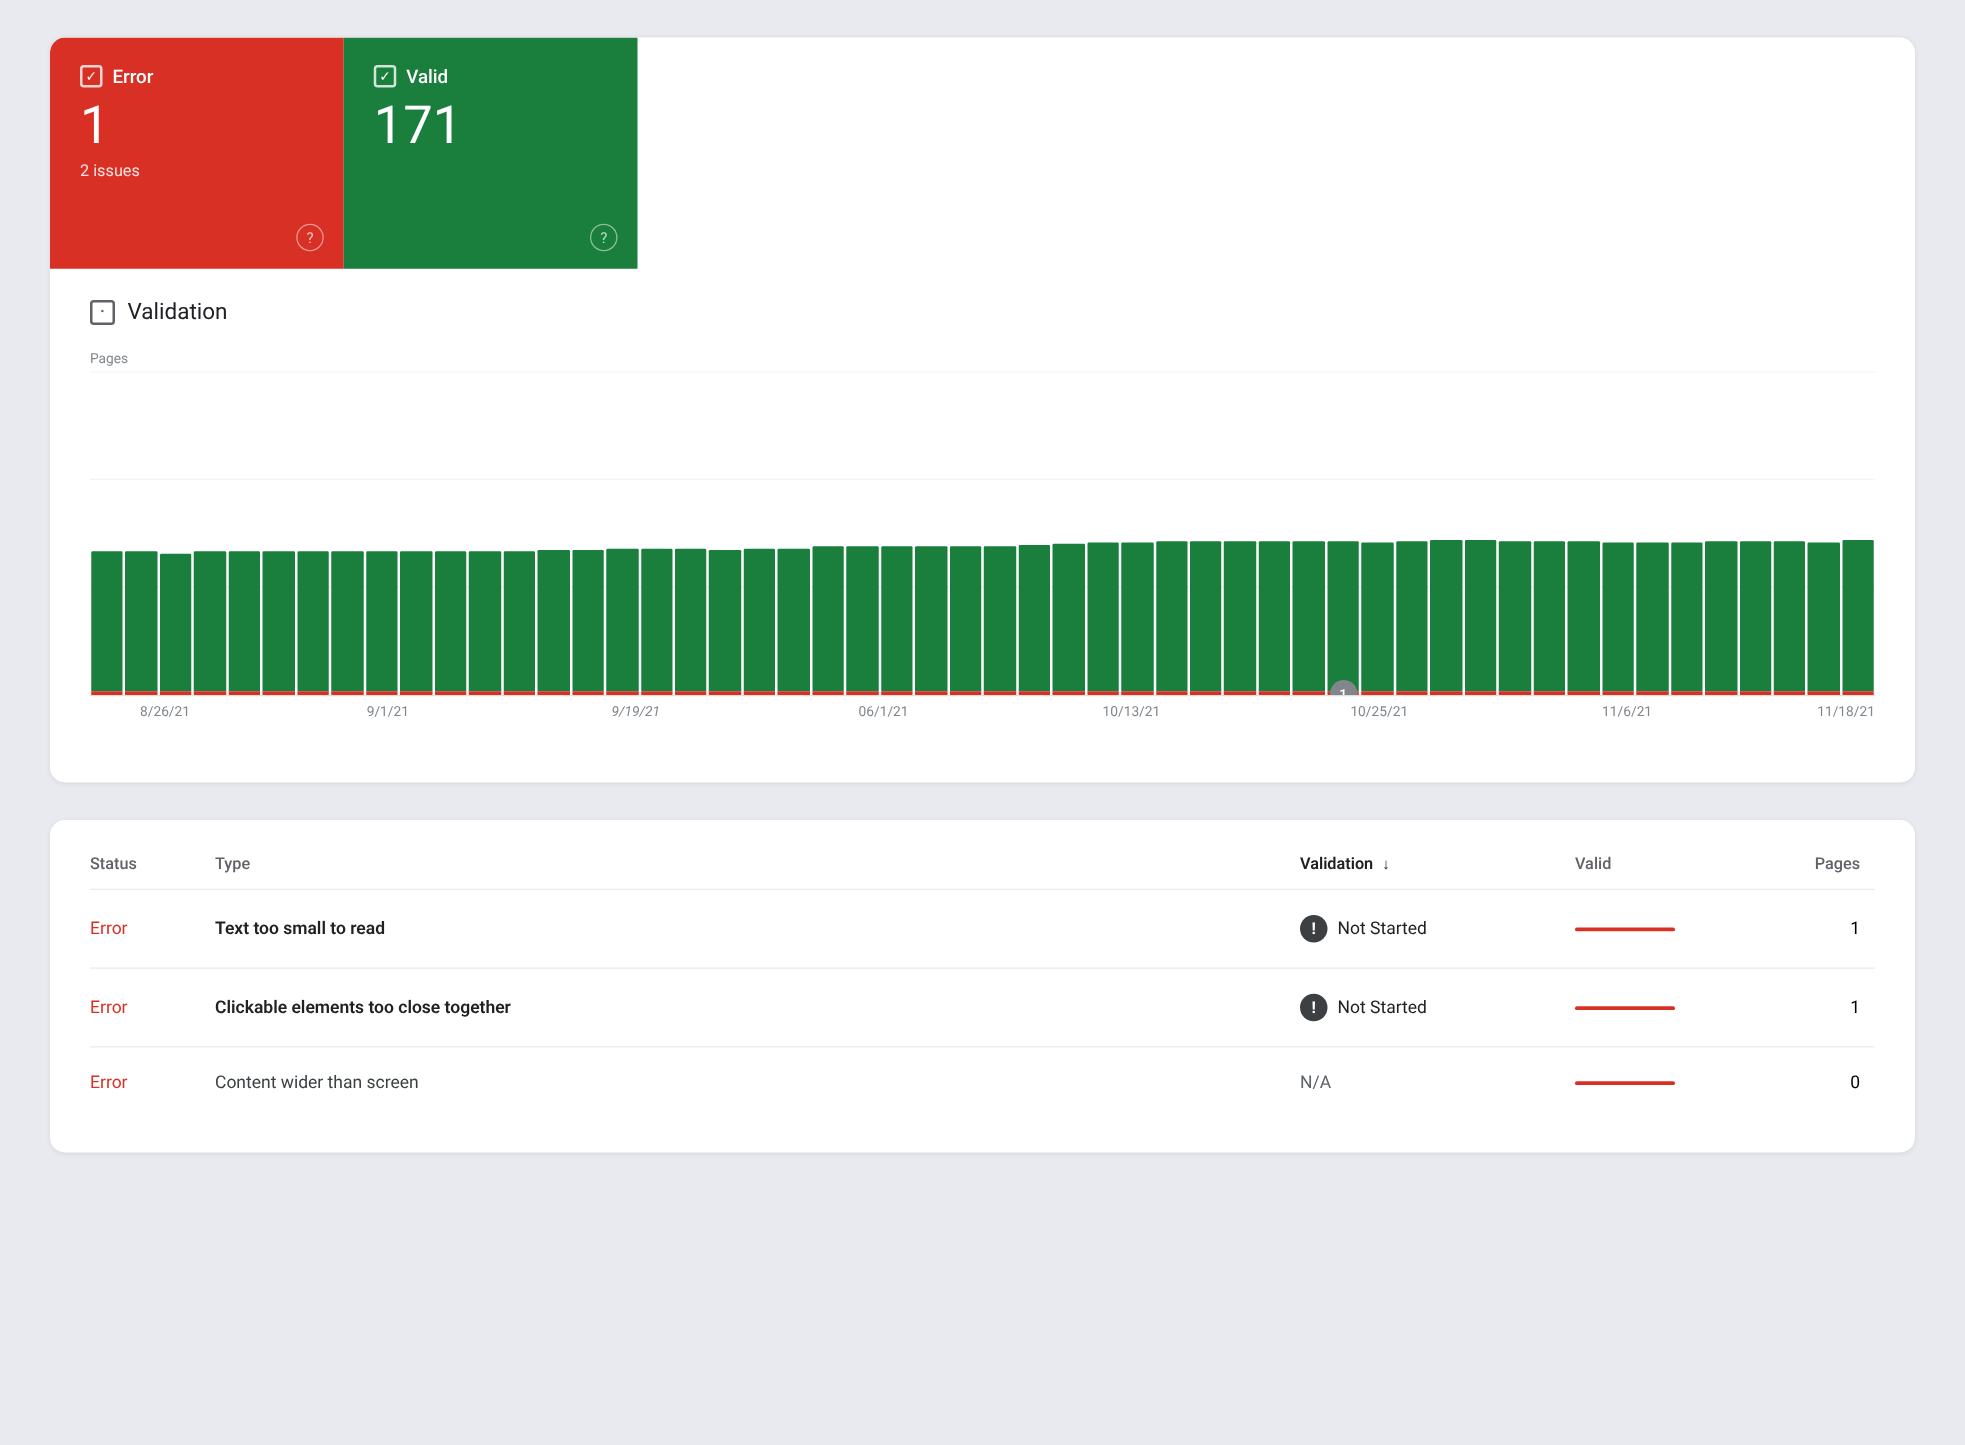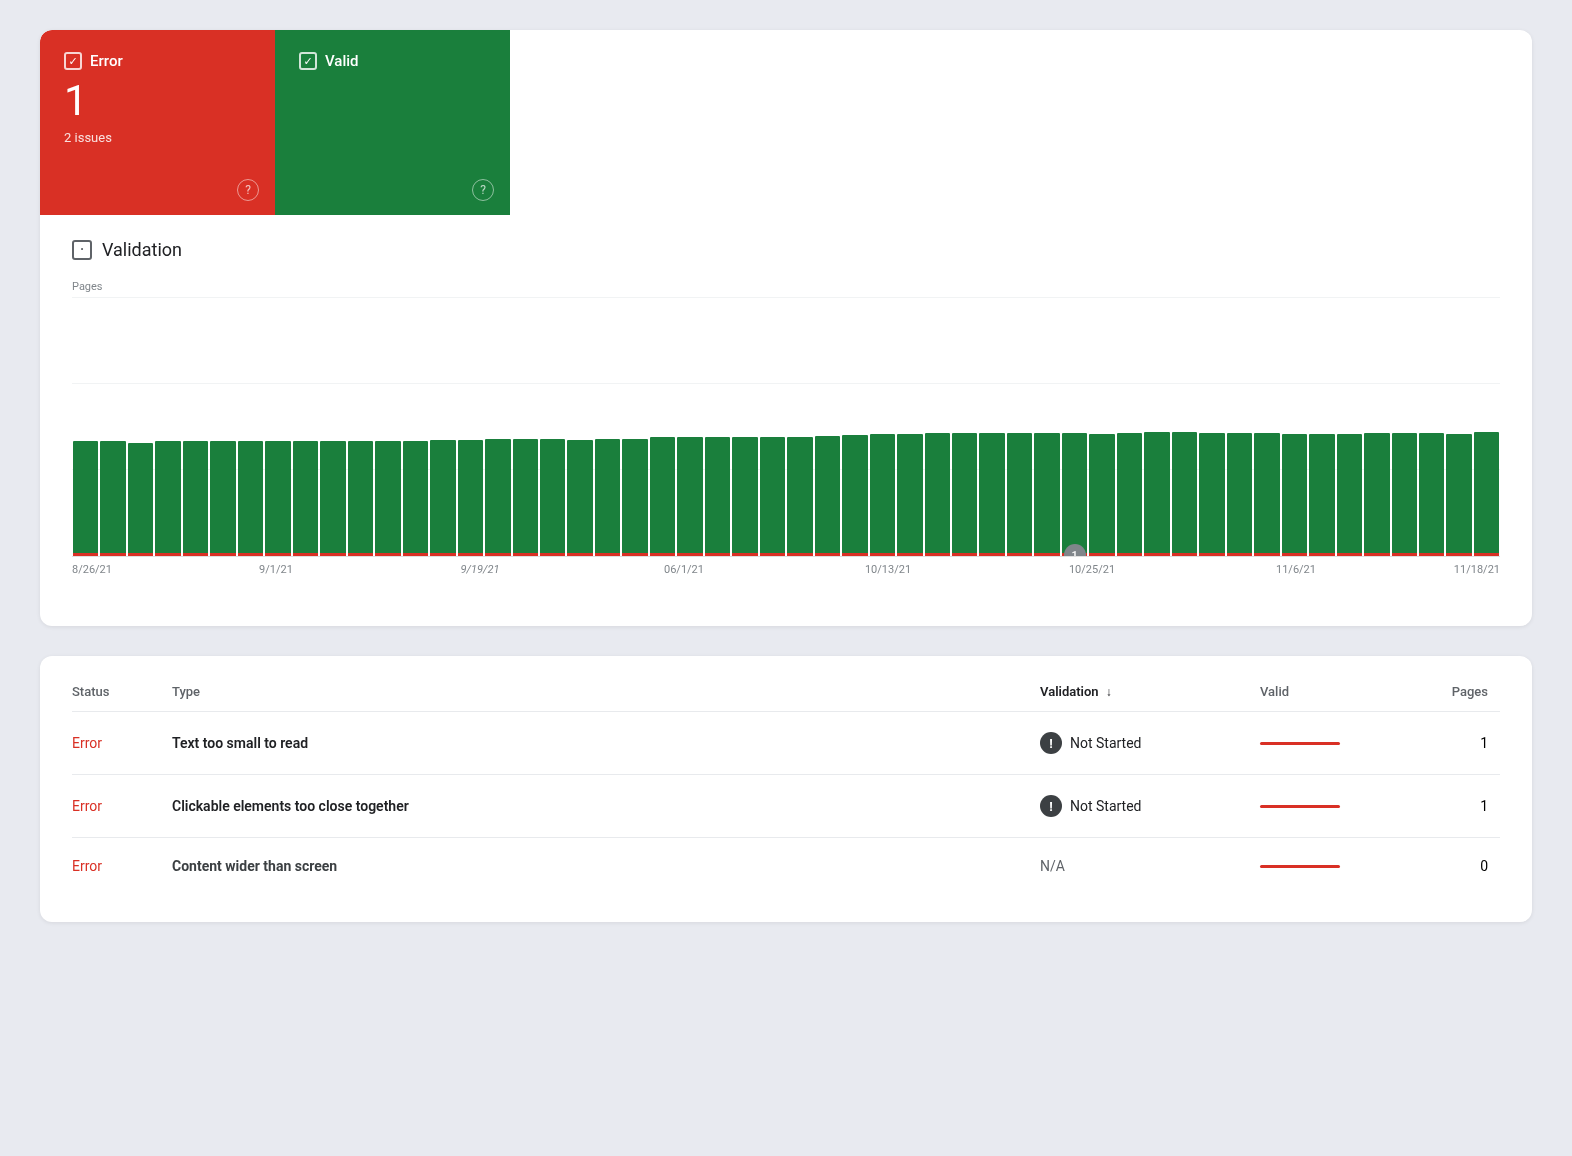--- a/index.html
+++ b/index.html
@@ -172,20 +172,21 @@
       border-radius: 1px 1px 0 0;
     }
     .bar-red {
       width: 100%;
       background: #d93025;
       min-height: 2px;
       border-radius: 0;
     }
     .chart-x-axis {
       display: flex;
+      margin-left: 40px;
       margin-top: 6px;
     }
     .x-tick {
       font-size: 11px;
       color: #80868b;
       text-align: center;
     }
     .tooltip-bubble {
       position: absolute;
       bottom: -10px;
@@ -253,21 +254,21 @@
       vertical-align: middle;
     }
     .col-status { width: 100px; }
     .col-type { width: auto; }
     .col-validation { width: 220px; }
     .col-trend { width: 160px; }
     .col-pages { width: 80px; text-align: right; }
 
     .status-error { color: #d93025; font-size: 14px; }
     .type-bold { font-weight: 600; font-size: 14px; color: #202124; }
-    .type-normal { font-weight: 700; font-size: 14px; color: #3c4043; }
+    .type-normal { font-weight: 400; font-size: 14px; color: #3c4043; }
 
     .validation-cell {
       display: flex;
       align-items: center;
       gap: 8px;
     }
     .not-started-icon {
       width: 22px;
       height: 22px;
       background: #3c4043;
@@ -310,20 +311,21 @@
       </div>
       <div class="tile-count">1</div>
       <div class="tile-issues">2 issues</div>
       <div class="tile-help">?</div>
     </div>
     <div class="tile tile-valid">
       <div class="tile-label">
         <div class="checkbox-icon">✓</div>
         <span>Valid</span>
       </div>
+      <div class="tile-count">171</div>
       <div class="tile-help">?</div>
     </div>
   </div>
 
   <div class="impressions-section">
     <div class="impressions-title">
       <div class="impr-icon"></div>
       <span>Validation</span>
     </div>
 

